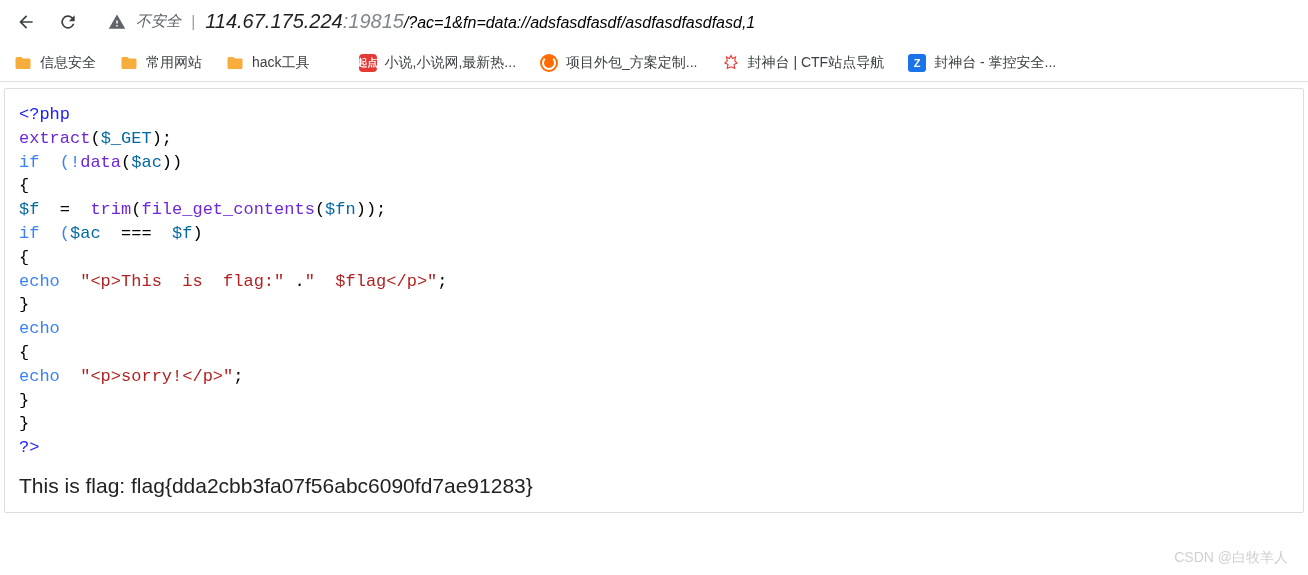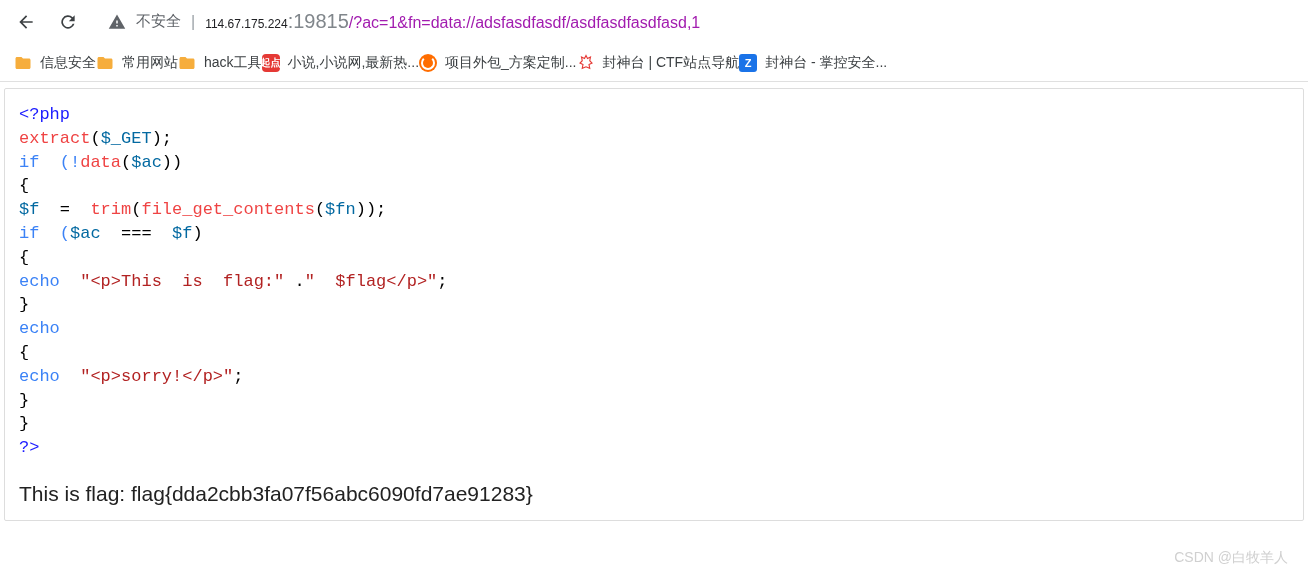--- a/index.html
+++ b/index.html
@@ -11,20 +11,21 @@
       overflow: hidden;
       position: relative;
     }
     .toolbar {
       display: flex;
       align-items: center;
       height: 44px;
       padding: 0 12px;
       gap: 14px;
       border-bottom: 1px solid transparent;
+      font-style: italic;
     }
     .nav-btn {
       width: 28px;
       height: 28px;
       display: flex;
       align-items: center;
       justify-content: center;
       border-radius: 50%;
       cursor: pointer;
       color: #3c4043;
@@ -38,70 +39,71 @@
       background: #fff;
       border-radius: 17px;
       padding: 0 12px;
       gap: 10px;
       font-size: 16px;
       color: #5f6368;
     }
     .addr-bar .warn-icon { color: #5f6368; display:flex; align-items:center;}
     .addr-bar .warn-text { color: #5f6368; font-size: 15px; }
     .addr-bar .sep { color: #9aa0a6; }
-    .addr-bar .url-host { color: #202124; font-size: 12px; }
+    .addr-bar .url-host { color: #202124; font-size: 20px; }
     .addr-bar .url-port { color: #80868b; font-size: 20px; }
-    .addr-bar .url-path { color: #a21caf; font-size: 16px; }
+    .addr-bar .url-path { color: #000000; font-size: 16px; }
     .bookmarks {
       display: flex;
       align-items: center;
       height: 38px;
       padding: 0 14px;
+      gap: 24px;
       border-bottom: 1px solid #e0e0e0;
     }
     .bm {
       display: flex;
       align-items: center;
       gap: 8px;
       font-size: 14px;
       color: #3c4043;
       cursor: pointer;
       white-space: nowrap;
     }
     .bm .icon { width: 18px; height: 18px; display:flex; align-items:center; justify-content:center; }
     .folder-icon svg { fill: #f6ad3c; }
-    .red-box { width:18px; height:18px; background:#e53935; border-radius:4px; color:#fff; font-size:10px; display:flex; align-items:center; justify-content:center; font-weight:bold;}
+    .red-box { width:18px; height:18px; background:#e53935; border-radius:4px; color:#fff; font-size:10px; display:flex; align-items:center; justify-content:center; font-weight:bold;margin-left:25px;}
     .orange-circle { width:18px; height:18px; background:#ff6d00; border-radius:50%; display:flex; align-items:center; justify-content:center;}
     .orange-circle::after { content:""; width:10px; height:10px; border:2px solid #fff; border-radius:50%; border-top-color:transparent;}
     .cat-icon { color:#e53935; }
     .blue-shield { width:18px; height:18px; background:#1a73e8; border-radius:3px; display:flex; align-items:center; justify-content:center; color:#fff; font-size:11px; font-weight:bold;}
     .content {
       padding: 14px 14px;
       background: #fff;
       margin: 6px 4px 0 4px;
       border: 1px solid #ddd;
       border-radius: 2px;
     }
     .code {
       font-family: "Courier New", Consolas, monospace;
       font-size: 17px;
       line-height: 1.4;
       white-space: pre;
     }
     .c-tag { color: #1a1aff; text-align: right; }
-    .c-func { color: #ef4444; margin-top: 19px; }
+    .c-func { color: #6d28d9; margin-top: 19px; }
     .c-var { color: #0369a1; }
     .c-kw { color: #3b82f6; }
     .c-str { color: #b22222; }
     .c-plain { color: #000; }
     .flag-text {
       font-family: Arial, sans-serif;
       font-size: 21px;
       color: #222;
-      margin-top: 22px;
+      margin-top: 14px;
     }
     .watermark {
       position: absolute;
       right: 20px;
       bottom: 8px;
       color: #d0d0d0;
       font-size: 14px;
       font-family: Arial, sans-serif;
     }
   </style>

